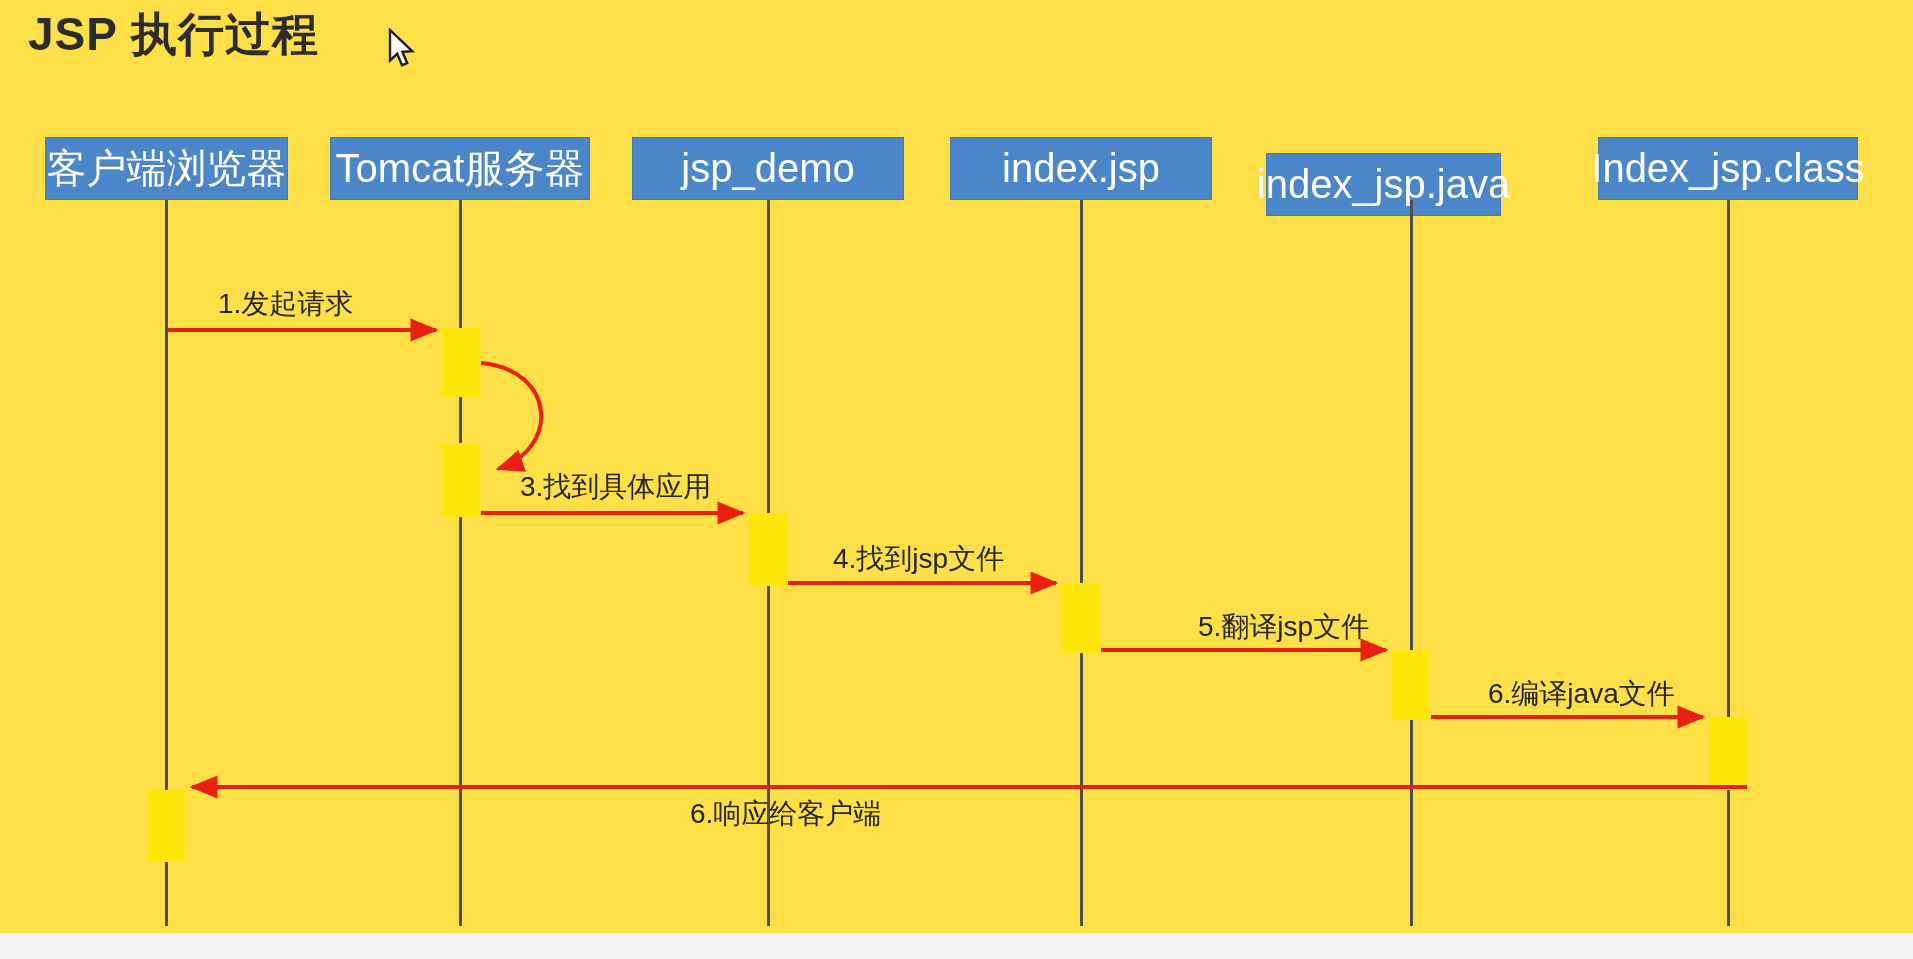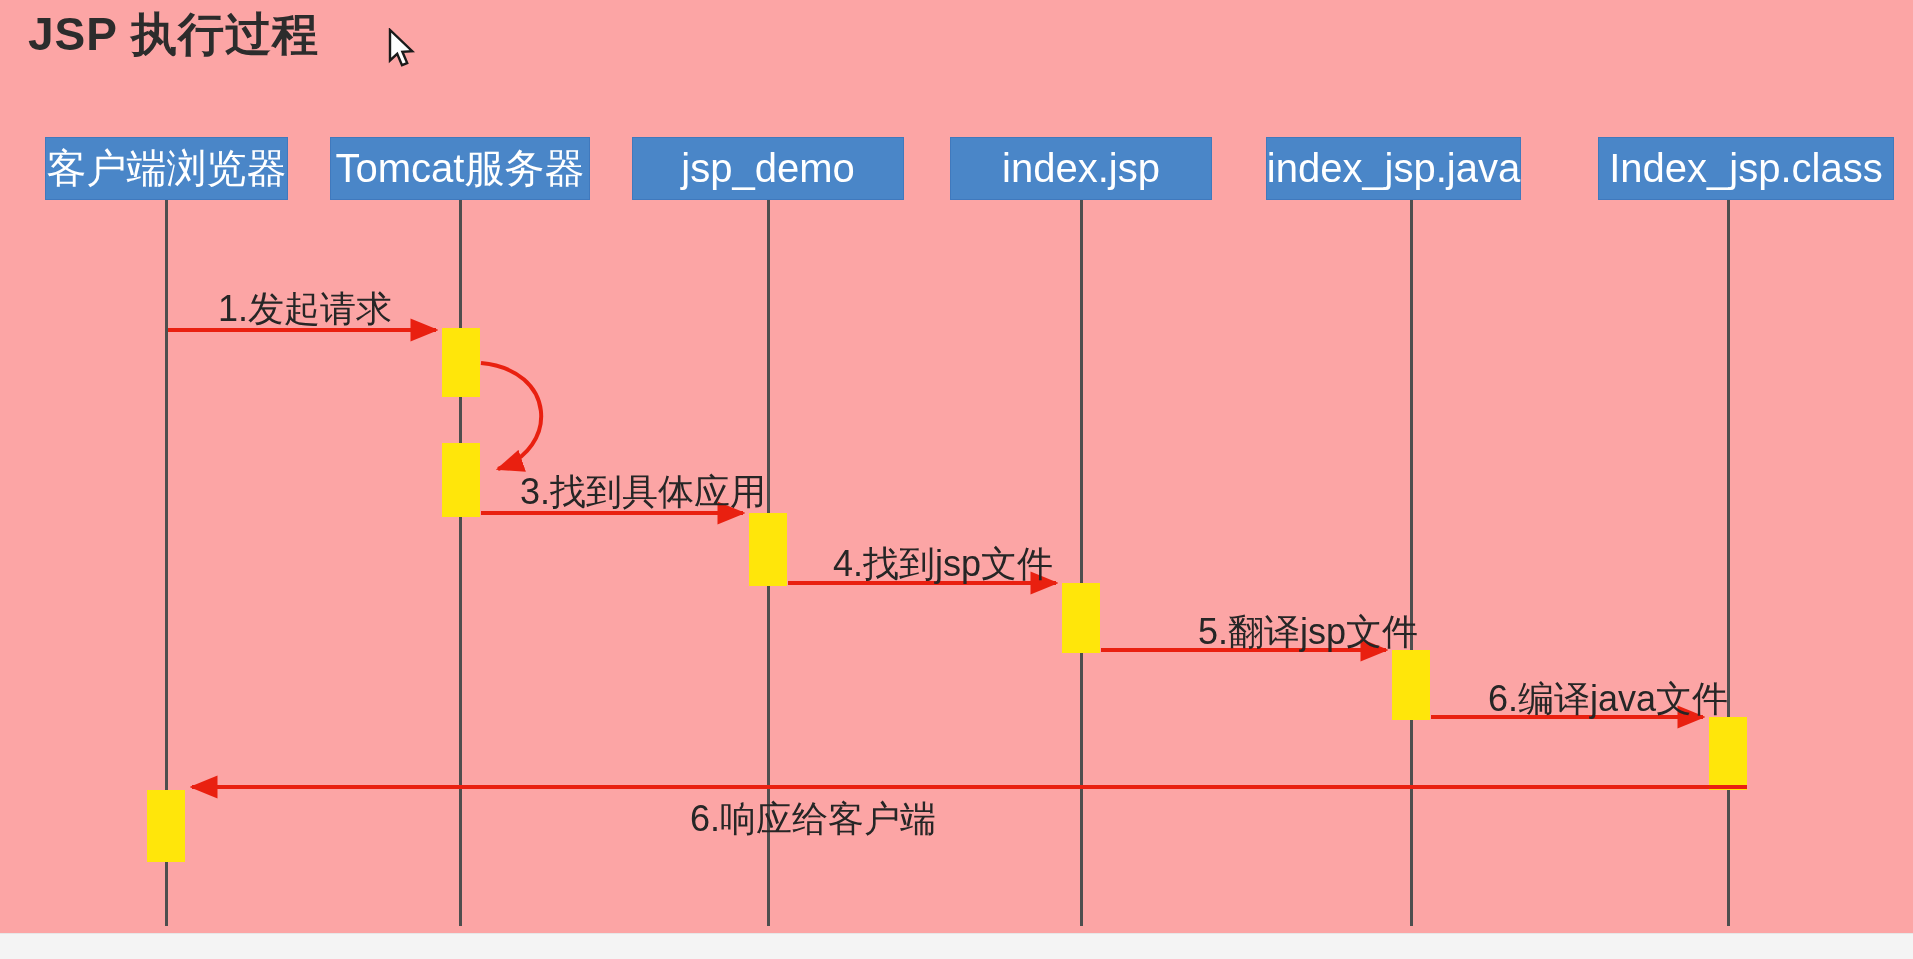--- a/index.html
+++ b/index.html
@@ -1,19 +1,19 @@
 <!DOCTYPE html>
 <html><head>
 <meta charset="utf-8">
 <style>
   html,body{margin:0;padding:0;background:#ffffff;}
   .canvas{
     position:relative;
     width:1913px;height:959px;
-    background:#fca5a5;
+    background:#fde047;
     overflow:hidden;
     font-family:"Liberation Sans","DejaVu Sans",sans-serif;
   }
   .page-title{
     position:absolute;left:28px;top:4px;
     font-size:46px;font-weight:800;color:#2c2c2c;
     letter-spacing:1px;white-space:nowrap;
   }
   .actor{
     position:absolute;top:137px;height:63px;
@@ -25,21 +25,21 @@
   .lifeline{
     position:absolute;top:200px;height:726px;width:3px;
     background:#4e4e4e;
   }
   .activation{
     position:absolute;width:38px;
     background:#ffe60a;
   }
   .msg-label{
     position:absolute;
-    font-size:36px;color:#262626;white-space:nowrap;
+    font-size:28px;color:#262626;white-space:nowrap;
   }
   .overlay{position:absolute;left:0;top:0;}
   .bottom-strip{
     position:absolute;left:0;top:933px;width:1913px;height:26px;
     background:#f4f4f4;border-top:1px solid #e7e7e7;
   }
   .cursor{position:absolute;left:388px;top:28px;}
 </style>
 </head>
 <body>
@@ -59,24 +59,24 @@
     </div>
   <div class="actor" style="left:330px;width:260px;">
       <span>Tomcat服务器</span>
     </div>
   <div class="actor" style="left:950px;width:262px;">
       <span>index.jsp</span>
     </div>
   <div class="actor" style="left:632px;width:272px;">
       <span>jsp_demo</span>
     </div>
-  <div class="actor" style="left:1266px;width:255px;">
+  <div class="actor" style="left:1266px;width:235px;margin-top:16px;">
       <span>index_jsp.java</span>
     </div>
-  <div class="actor" style="left:1598px;width:296px;">
+  <div class="actor" style="left:1598px;width:260px;">
       <span>Index_jsp.class</span>
     </div>
 
   <div class="lifeline" style="left:165px;"></div>
   <div class="lifeline" style="left:459px;"></div>
   <div class="lifeline" style="left:767px;"></div>
   <div class="lifeline" style="left:1080px;"></div>
   <div class="lifeline" style="left:1410px;"></div>
   <div class="lifeline" style="left:1727px;"></div>
 

